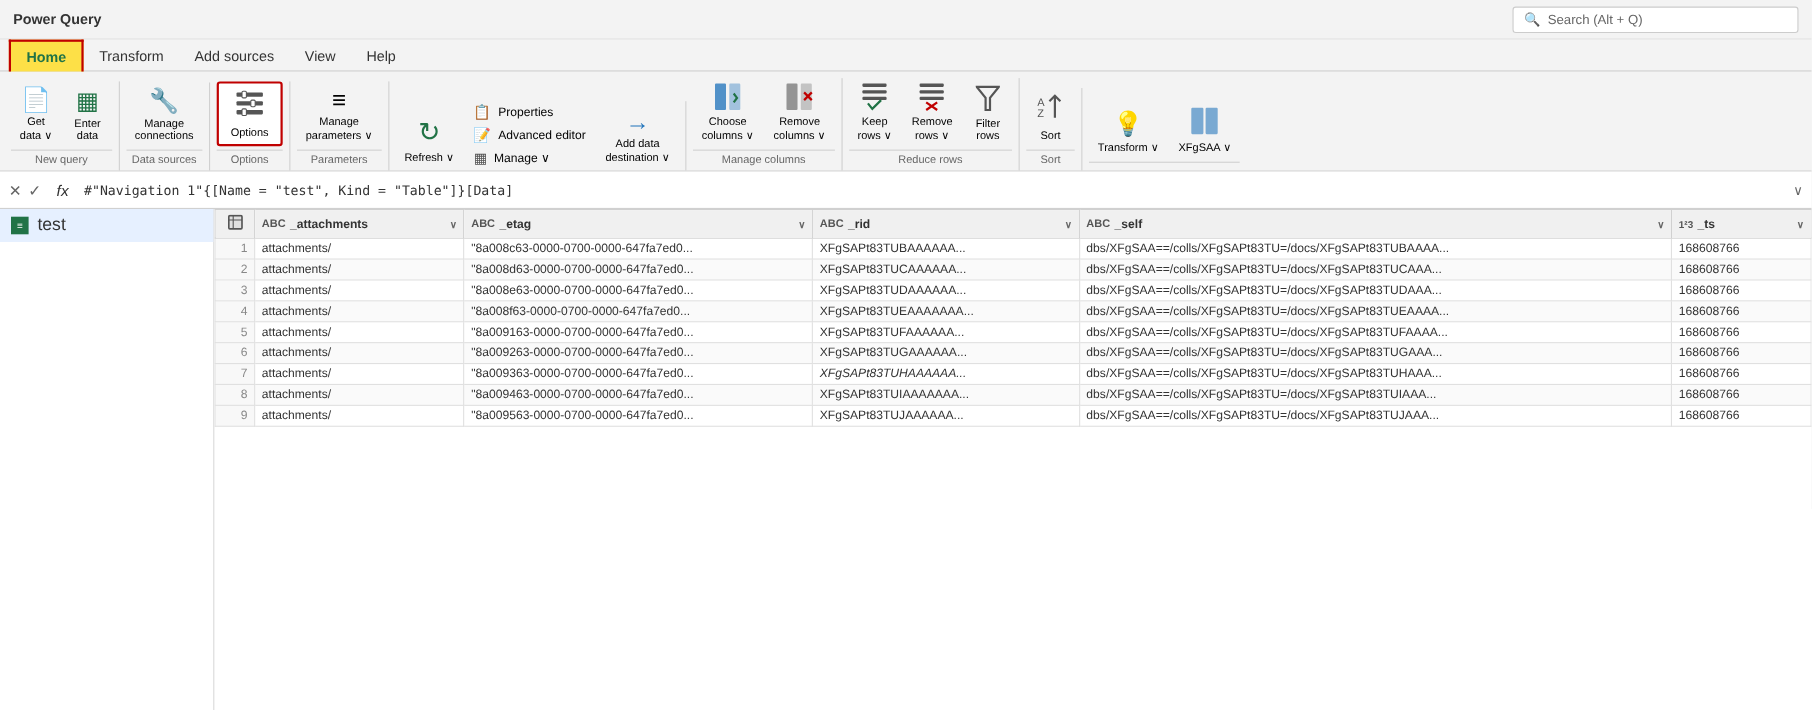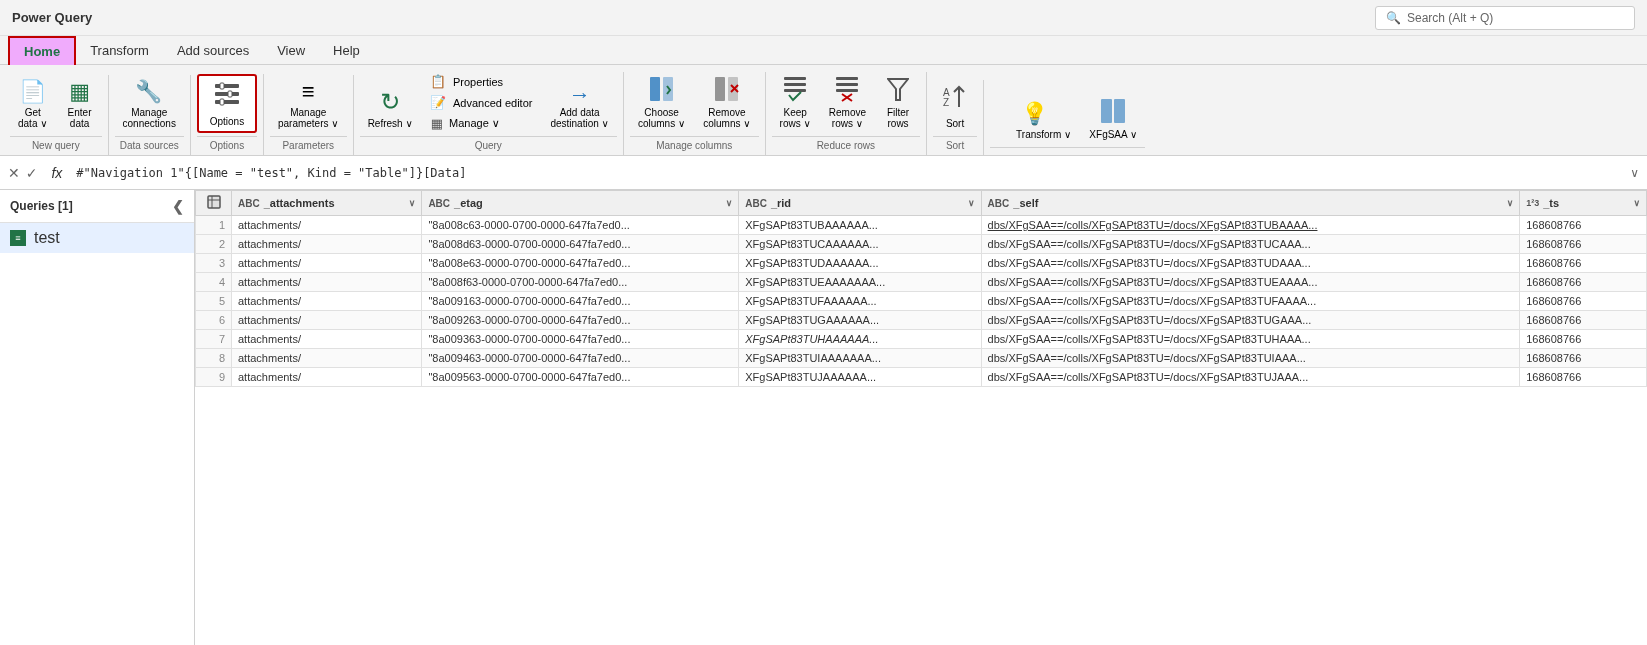--- a/index.html
+++ b/index.html
@@ -19,21 +19,21 @@
 
     
     .ribbon { background: #f3f3f3; border-bottom: 1px solid #d0d0d0; }
     .ribbon-tabs { display: flex; padding: 0 8px; border-bottom: 1px solid #d0d0d0; }
     .ribbon-tab {
       padding: 6px 14px; font-size: 13px; cursor: pointer; border: none;
       background: none; color: #333; position: relative;
     }
     .ribbon-tab.active {
       color: #217346; font-weight: 600; border: 2px solid #c00000;
-      border-bottom: none; background: #f0abfc; margin-bottom: -1px;
+      border-bottom: none; background: #fde047; margin-bottom: -1px;
     }
 
     .ribbon-content { display: flex; padding: 4px 4px 0; align-items: flex-end; min-height: 90px; }
     .ribbon-group {
       display: flex; flex-direction: column; align-items: stretch;
       border-right: 1px solid #d0d0d0; padding: 0 6px 2px;
     }
     .ribbon-group:last-child { border-right: none; }
     .ribbon-group-items { display: flex; align-items: flex-end; flex: 1; gap: 2px; }
     .ribbon-group-label {
@@ -213,21 +213,20 @@
           <button class="ribbon-stacked-btn">
             <span style="font-size:13px; color:#555;">▦</span>
             <span>Manage ∨</span>
           </button>
         </div>
         <button class="ribbon-btn">
           <span style="font-size:22px; color:#2878bd;">→</span>
           <span style="font-size:10px;">Add data<br>destination ∨</span>
         </button>
       </div>
-      <div class="ribbon-group-label">Query</div>
     </div>
 
     <div class="ribbon-group">
       <div class="ribbon-group-items">
         <button class="ribbon-btn">
           <span>
             <svg width="26" height="26" viewBox="0 0 26 26" fill="none">
               <rect x="1" y="1" width="10" height="24" rx="1" fill="#2878bd" opacity="0.8"></rect>
               <rect x="14" y="1" width="10" height="24" rx="1" fill="#2878bd" opacity="0.4"></rect>
               <polyline points="18,10 21,14 18,18" stroke="#217346" stroke-width="2" fill="none"></polyline>
@@ -301,21 +300,21 @@
           <span style="font-size:10px;">Sort</span>
         </button>
       </div>
       <div class="ribbon-group-label">Sort</div>
     </div>
 
     <div class="ribbon-group">
       <div class="ribbon-group-items">
         <button class="ribbon-btn">
           <span style="font-size:22px;">💡</span>
-          <span style="font-size:10px;margin-left:18px;">Transform ∨</span>
+          <span style="font-size:10px;">Transform ∨</span>
         </button>
         <button class="ribbon-btn">
           <span>
             <svg width="26" height="26" viewBox="0 0 26 26" fill="none">
               <rect x="1" y="1" width="11" height="24" rx="1" fill="#2878bd" opacity="0.6"></rect>
               <rect x="14" y="1" width="11" height="24" rx="1" fill="#2878bd" opacity="0.6"></rect>
             </svg>
           </span>
           <span style="font-size:10px;">XFgSAA ∨</span>
         </button>
@@ -332,24 +331,20 @@
     <span class="formula-bar-icon">✓</span>
   </div>
   <span class="formula-bar-fx">fx</span>
   <input class="formula-bar-input" readonly="" value="#&quot;Navigation 1&quot;{[Name = &quot;test&quot;, Kind = &quot;Table&quot;]}[Data]" style="">
   <span class="formula-bar-expand">∨</span>
 </div>
 
 <div class="main-content">
 
   <div class="queries-panel">
-    <div class="queries-header">
-      <span>Queries [1]</span>
-      <span class="queries-header-collapse">❮</span>
-    </div>
     <div class="query-item">
       <div class="query-icon">
         <span class="query-icon-inner">≡</span>
       </div>
       <span class="query-label">test</span>
     </div>
   </div>
 
   <div class="data-grid">
     <table>
@@ -398,21 +393,21 @@
             </div>
           </th>
         </tr>
       </thead>
       <tbody id="table-body">
       <tr>
     <td class="row-num">1</td>
     <td style="max-width:100px; overflow:hidden; text-overflow:ellipsis;">attachments/</td>
     <td style="max-width:200px; overflow:hidden; text-overflow:ellipsis;">"8a008c63-0000-0700-0000-647fa7ed0...</td>
     <td style="max-width:160px; overflow:hidden; text-overflow:ellipsis;">XFgSAPt83TUBAAAAAA...</td>
-    <td style="max-width:340px; overflow:hidden; text-overflow:ellipsis;text-decoration:underline;">dbs/XFgSAA==/colls/XFgSAPt83TU=/docs/XFgSAPt83TUBAAAA...</td>
+    <td style="max-width:340px; overflow:hidden; text-overflow:ellipsis;">dbs/XFgSAA==/colls/XFgSAPt83TU=/docs/XFgSAPt83TUBAAAA...</td>
     <td>168608766</td>
   </tr>
           <tr>
     <td class="row-num">2</td>
     <td style="max-width:100px; overflow:hidden; text-overflow:ellipsis;">attachments/</td>
     <td style="max-width:200px; overflow:hidden; text-overflow:ellipsis;">"8a008d63-0000-0700-0000-647fa7ed0...</td>
     <td style="max-width:160px; overflow:hidden; text-overflow:ellipsis;">XFgSAPt83TUCAAAAAA...</td>
     <td style="max-width:340px; overflow:hidden; text-overflow:ellipsis;">dbs/XFgSAA==/colls/XFgSAPt83TU=/docs/XFgSAPt83TUCAAA...</td>
     <td>168608766</td>
   </tr>

